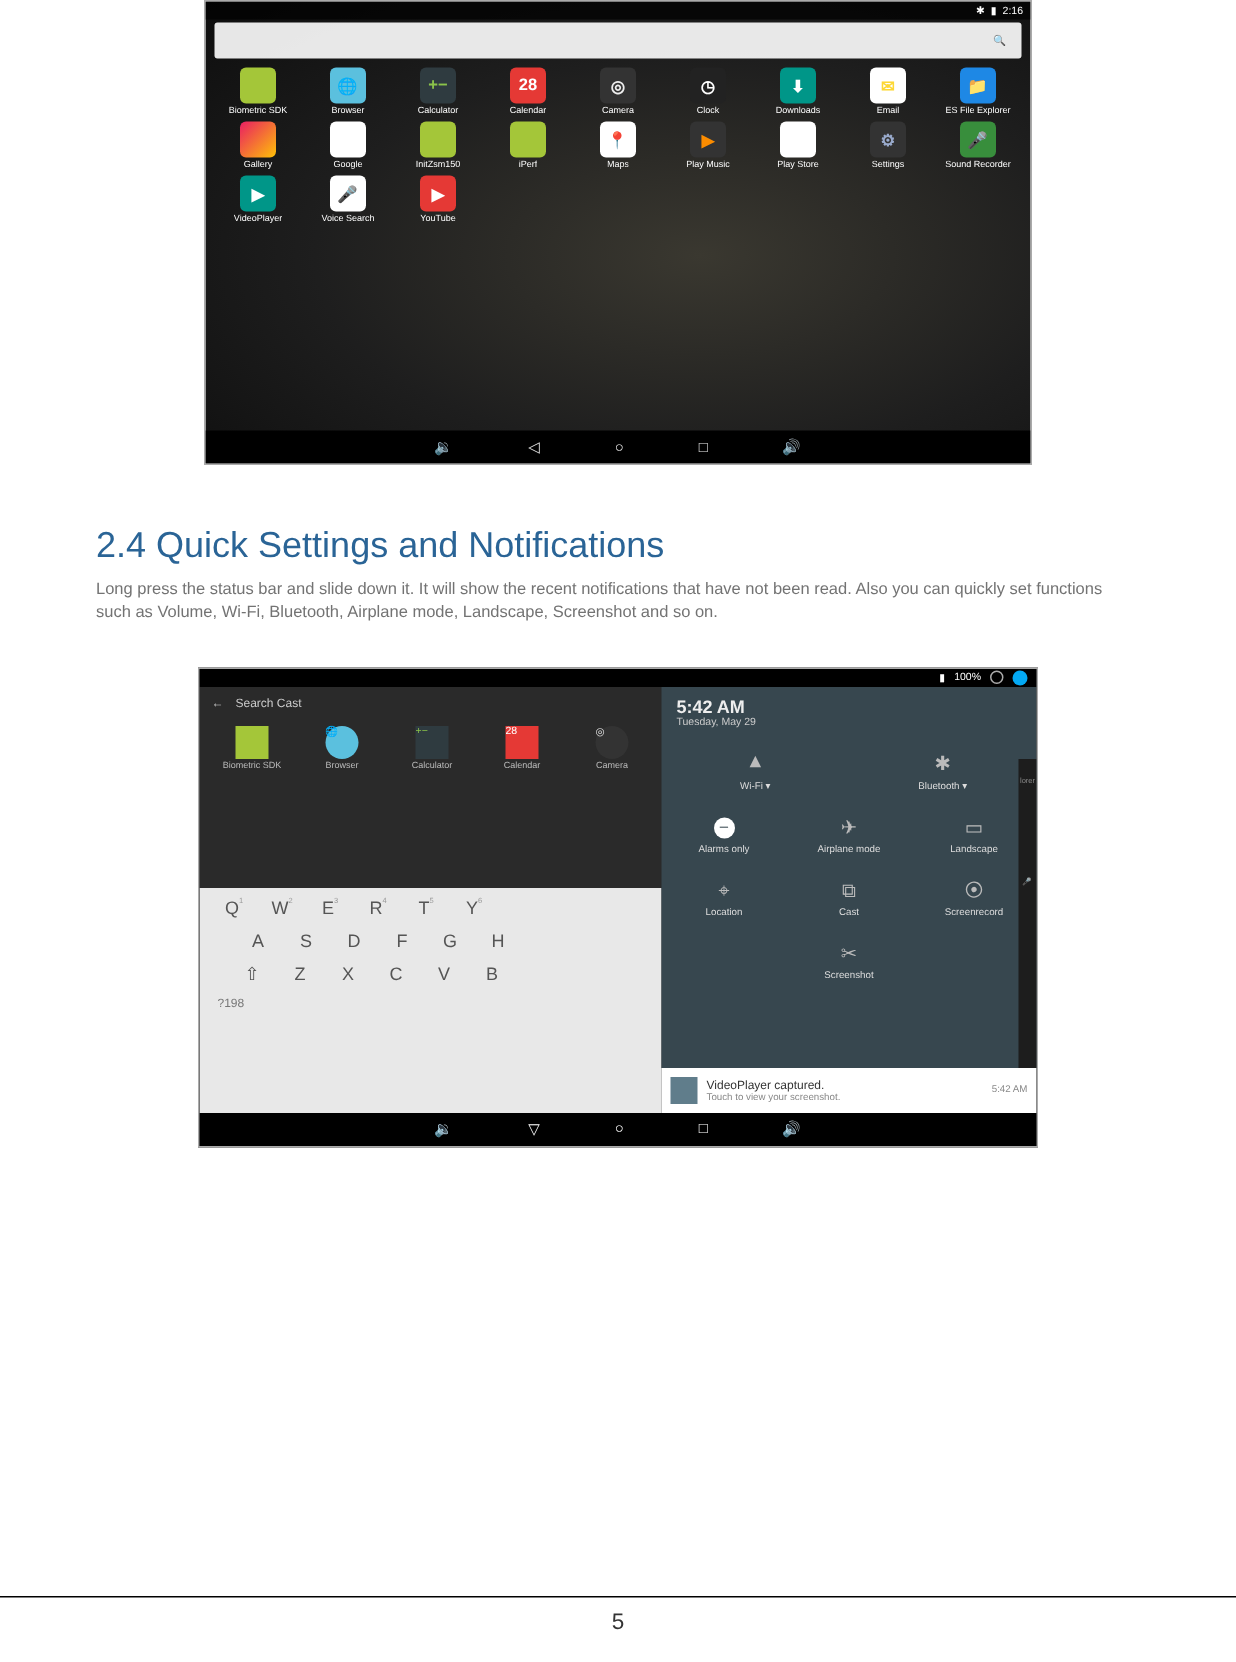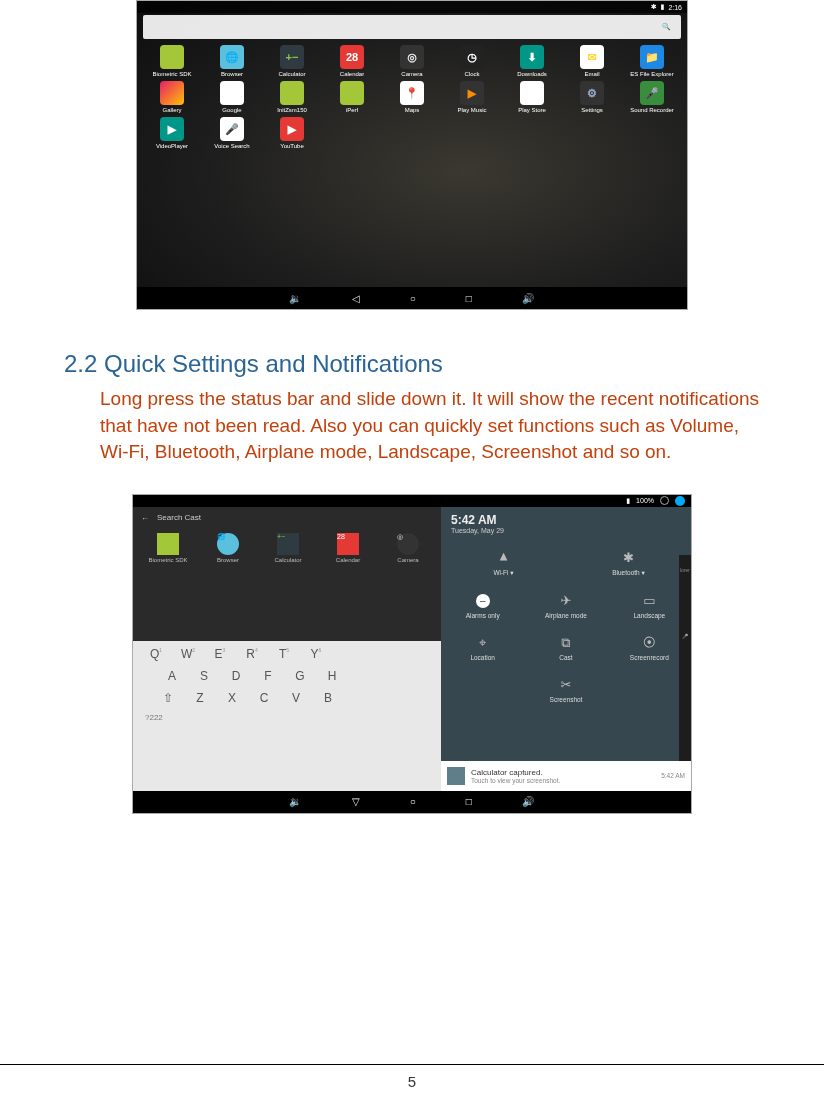--- a/index.html
+++ b/index.html
@@ -76,21 +76,21 @@
   .ic-vs    { background:#fff; color:#4285f4; border-radius:50%;}
   .ic-yt    { background:#e53935; color:#fff;}
   .navbar {
     position:absolute; bottom:0; left:0; right:0; height:22px;
     background:#000; display:flex; align-items:center; justify-content:center;
     gap:50px; color:#fff; font-size:10px;
   }
   .navbar span { opacity:0.9; }
   
   h2 { color:#2a6496; font-size:24px; font-weight:400; margin: 20px 0 8px; }
-  p.body { font-size:19px; line-height:1.4; color:#c2410c;margin-left:36px; }
+  p.body { font-size:11px; line-height:1.4; color:#737373; }
   
   .shot2 {
     width: 560px; height:320px; margin: 28px auto 0;
     border:1px solid #aaa; background:#1d1d1d; color:#fff;
     font-size:7px; position:relative; overflow:hidden;
   }
   .sb2 { height:12px; display:flex; justify-content:flex-end; align-items:center; gap:6px; padding:0 6px; background:#000; }
   .sb2 .av { width:10px; height:10px; background:#03a9f4; border-radius:50%;}
   .s2-left { position:absolute; left:0; top:12px; bottom:22px; width:310px; background:#2a2a2a; }
   .s2-left .hdr { height:22px; display:flex; align-items:center; gap:8px; padding:0 8px; color:#ccc; font-size:8px;}
@@ -239,21 +239,21 @@
       </div>
     <div class="navbar">
       <span>🔉</span>
       <span>◁</span>
       <span>○</span>
       <span>□</span>
       <span>🔊</span>
     </div>
   </div>
 
-  <h2>2.2 Quick Settings and Notifications</h2>
+  <h2>2.4 Quick Settings and Notifications</h2>
   <p class="body">Long press the status bar and slide down it. It will show the recent notifications that have not been read. Also you can quickly set functions such as Volume, Wi-Fi, Bluetooth, Airplane mode, Landscape, Screenshot and so on.</p>
 
   <div class="shot2">
     <div class="sb2">
       <span>▮</span>
       <span>100%</span>
       <span class="gearic"></span>
       <span class="av"></span>
     </div>
 
@@ -304,21 +304,21 @@
           <span>H</span>
         </div>
       <div class="krow r3" id="kr3">
         <span class="shift">⇧</span>
       <span>Z</span>
           <span>X</span>
           <span>C</span>
           <span>V</span>
           <span>B</span>
         </div>
-      <div class="sym">?222</div>
+      <div class="sym">?198</div>
     </div>
 
     <div class="panel">
       <div class="ptime">
         <div class="t">5:42 AM</div>
         <div class="d">Tuesday, May 29</div>
       </div>
       <div class="qrow" id="qr1" style="grid-template-columns:1fr 1fr;">
           <div class="qcell">
             <div class="qi" style="transform: rotate(180deg);">▼</div>
@@ -368,21 +368,21 @@
     </div>
 
     <div class="rightstrip">
       <span>lorer</span>
       <span>🎤</span>
     </div>
 
     <div class="note">
       <div class="ni"></div>
       <div>
-        <div class="nt1">Calculator captured.</div>
+        <div class="nt1">VideoPlayer captured.</div>
         <div class="nt2">Touch to view your screenshot.</div>
       </div>
       <div class="ntime">5:42 AM</div>
     </div>
 
     <div class="navbar2">
       <span>🔉</span>
       <span>▽</span>
       <span>○</span>
       <span>□</span>

